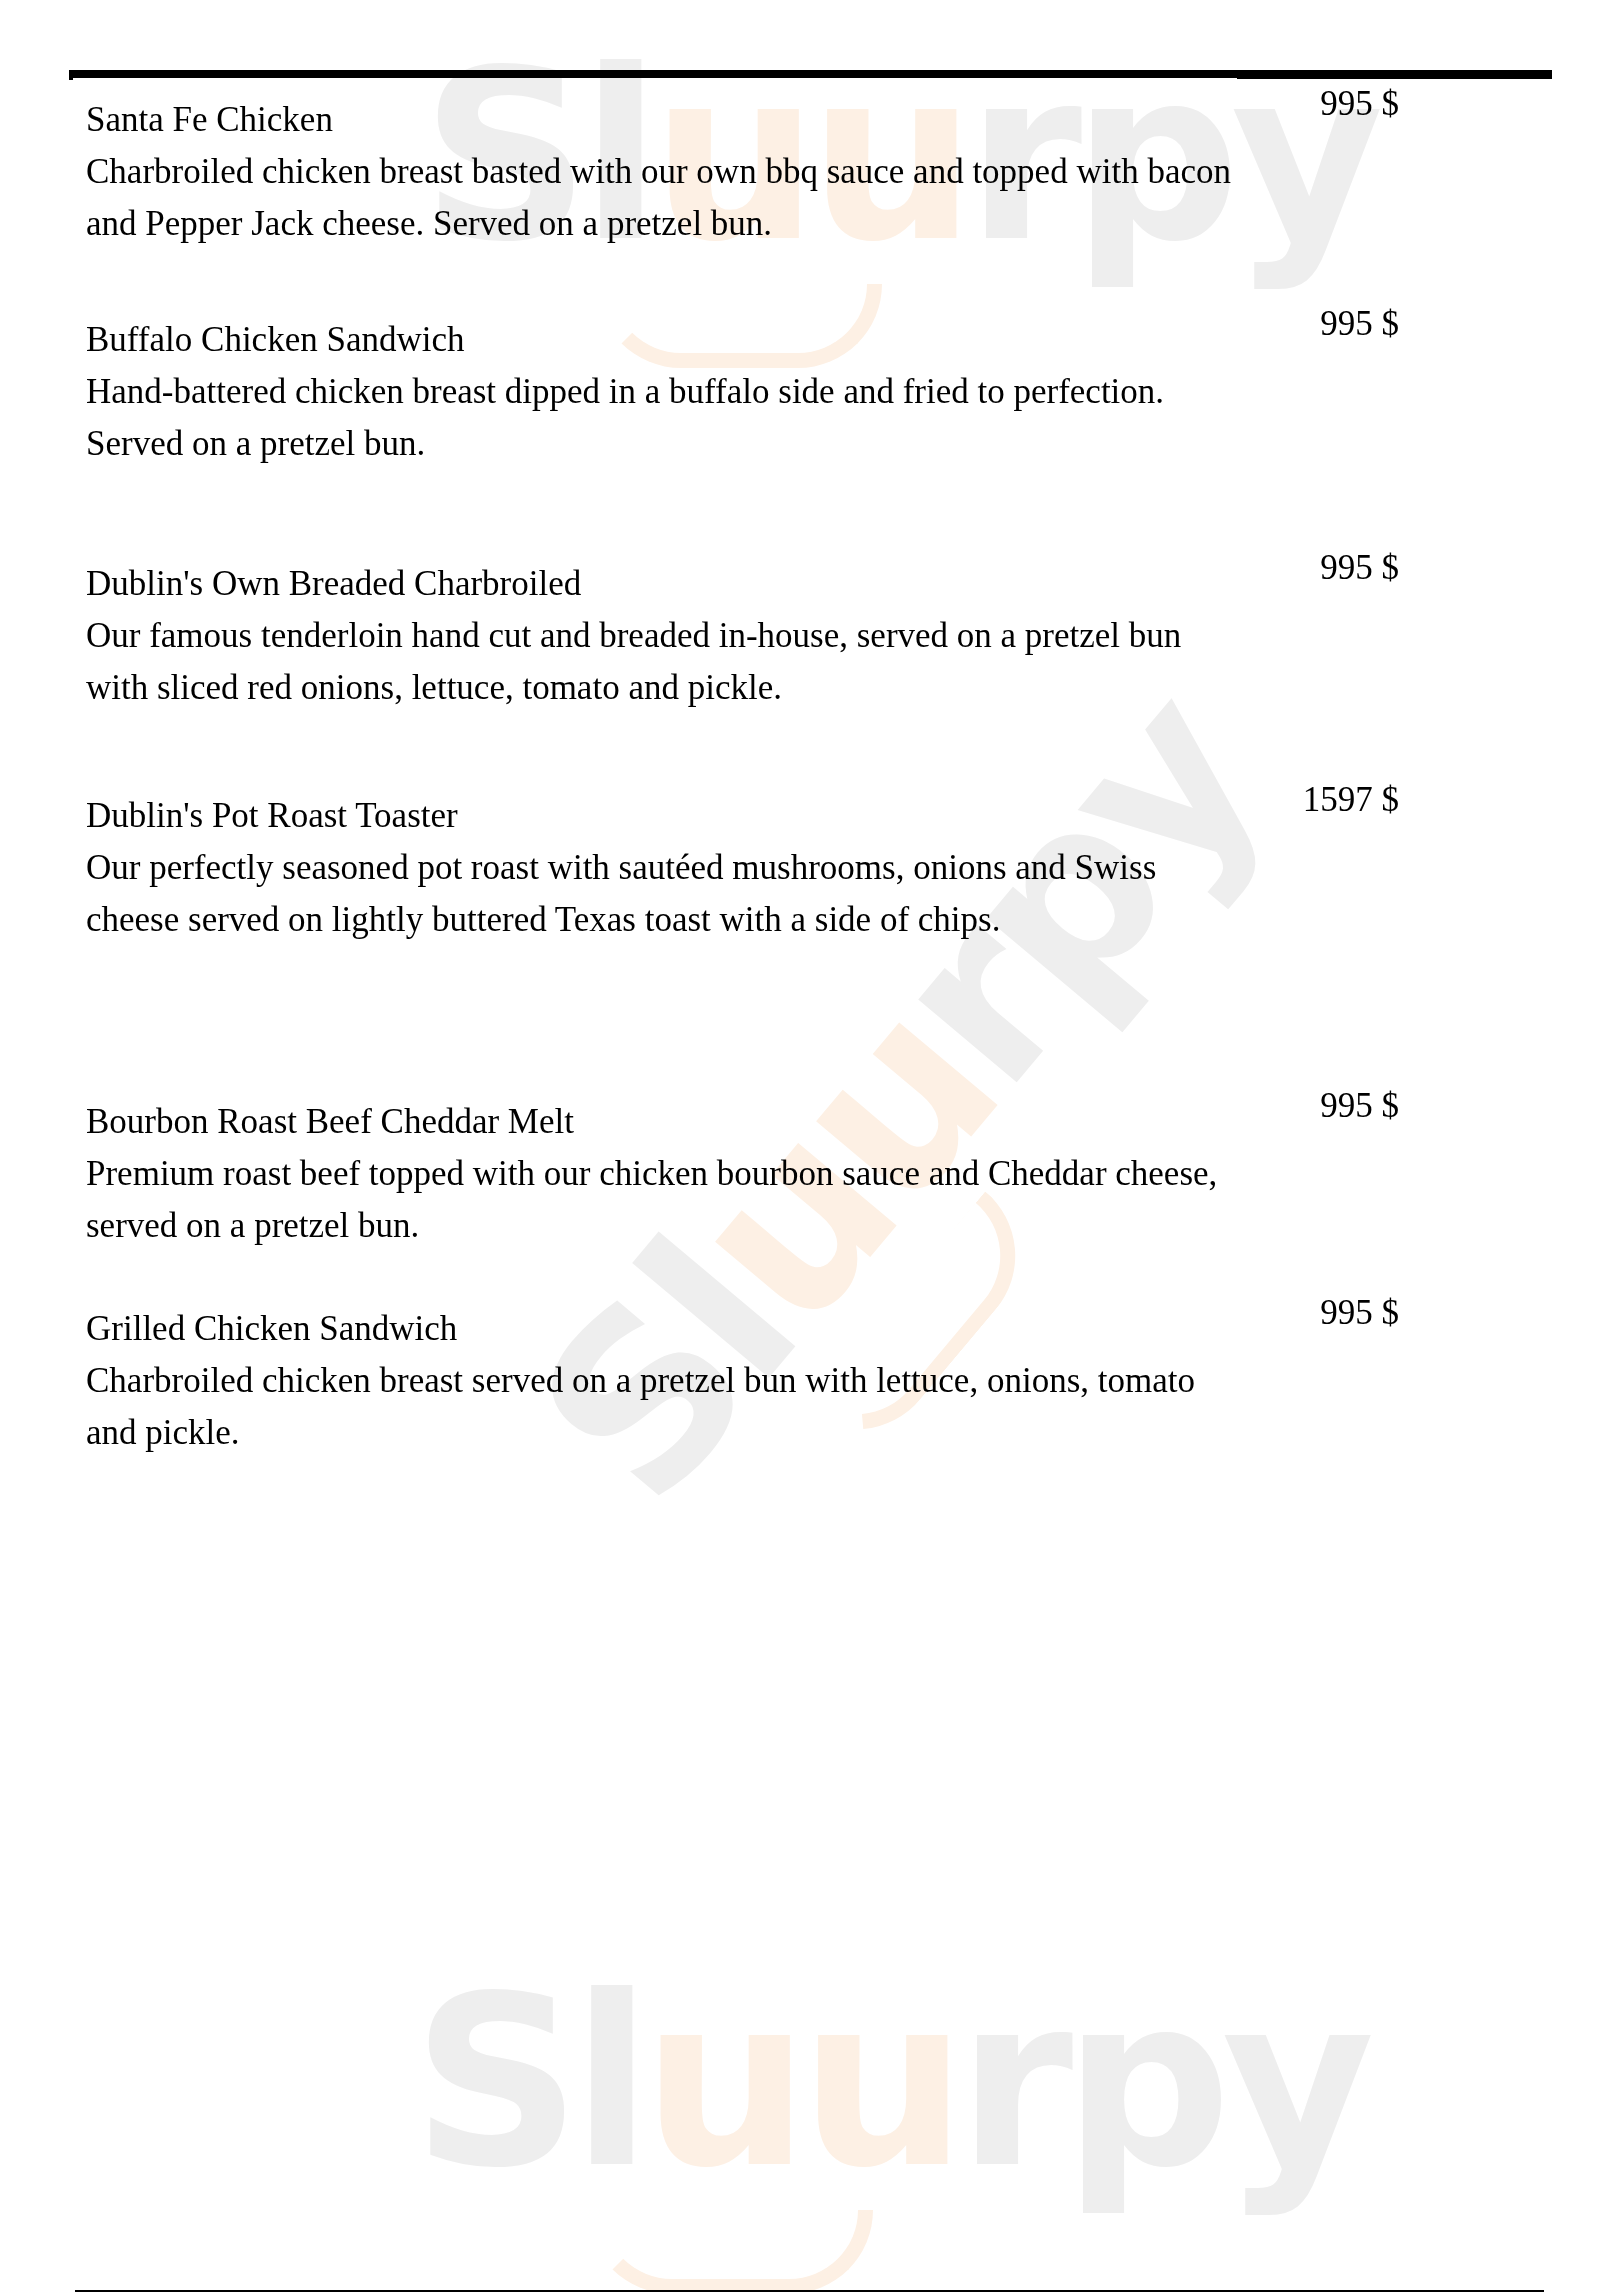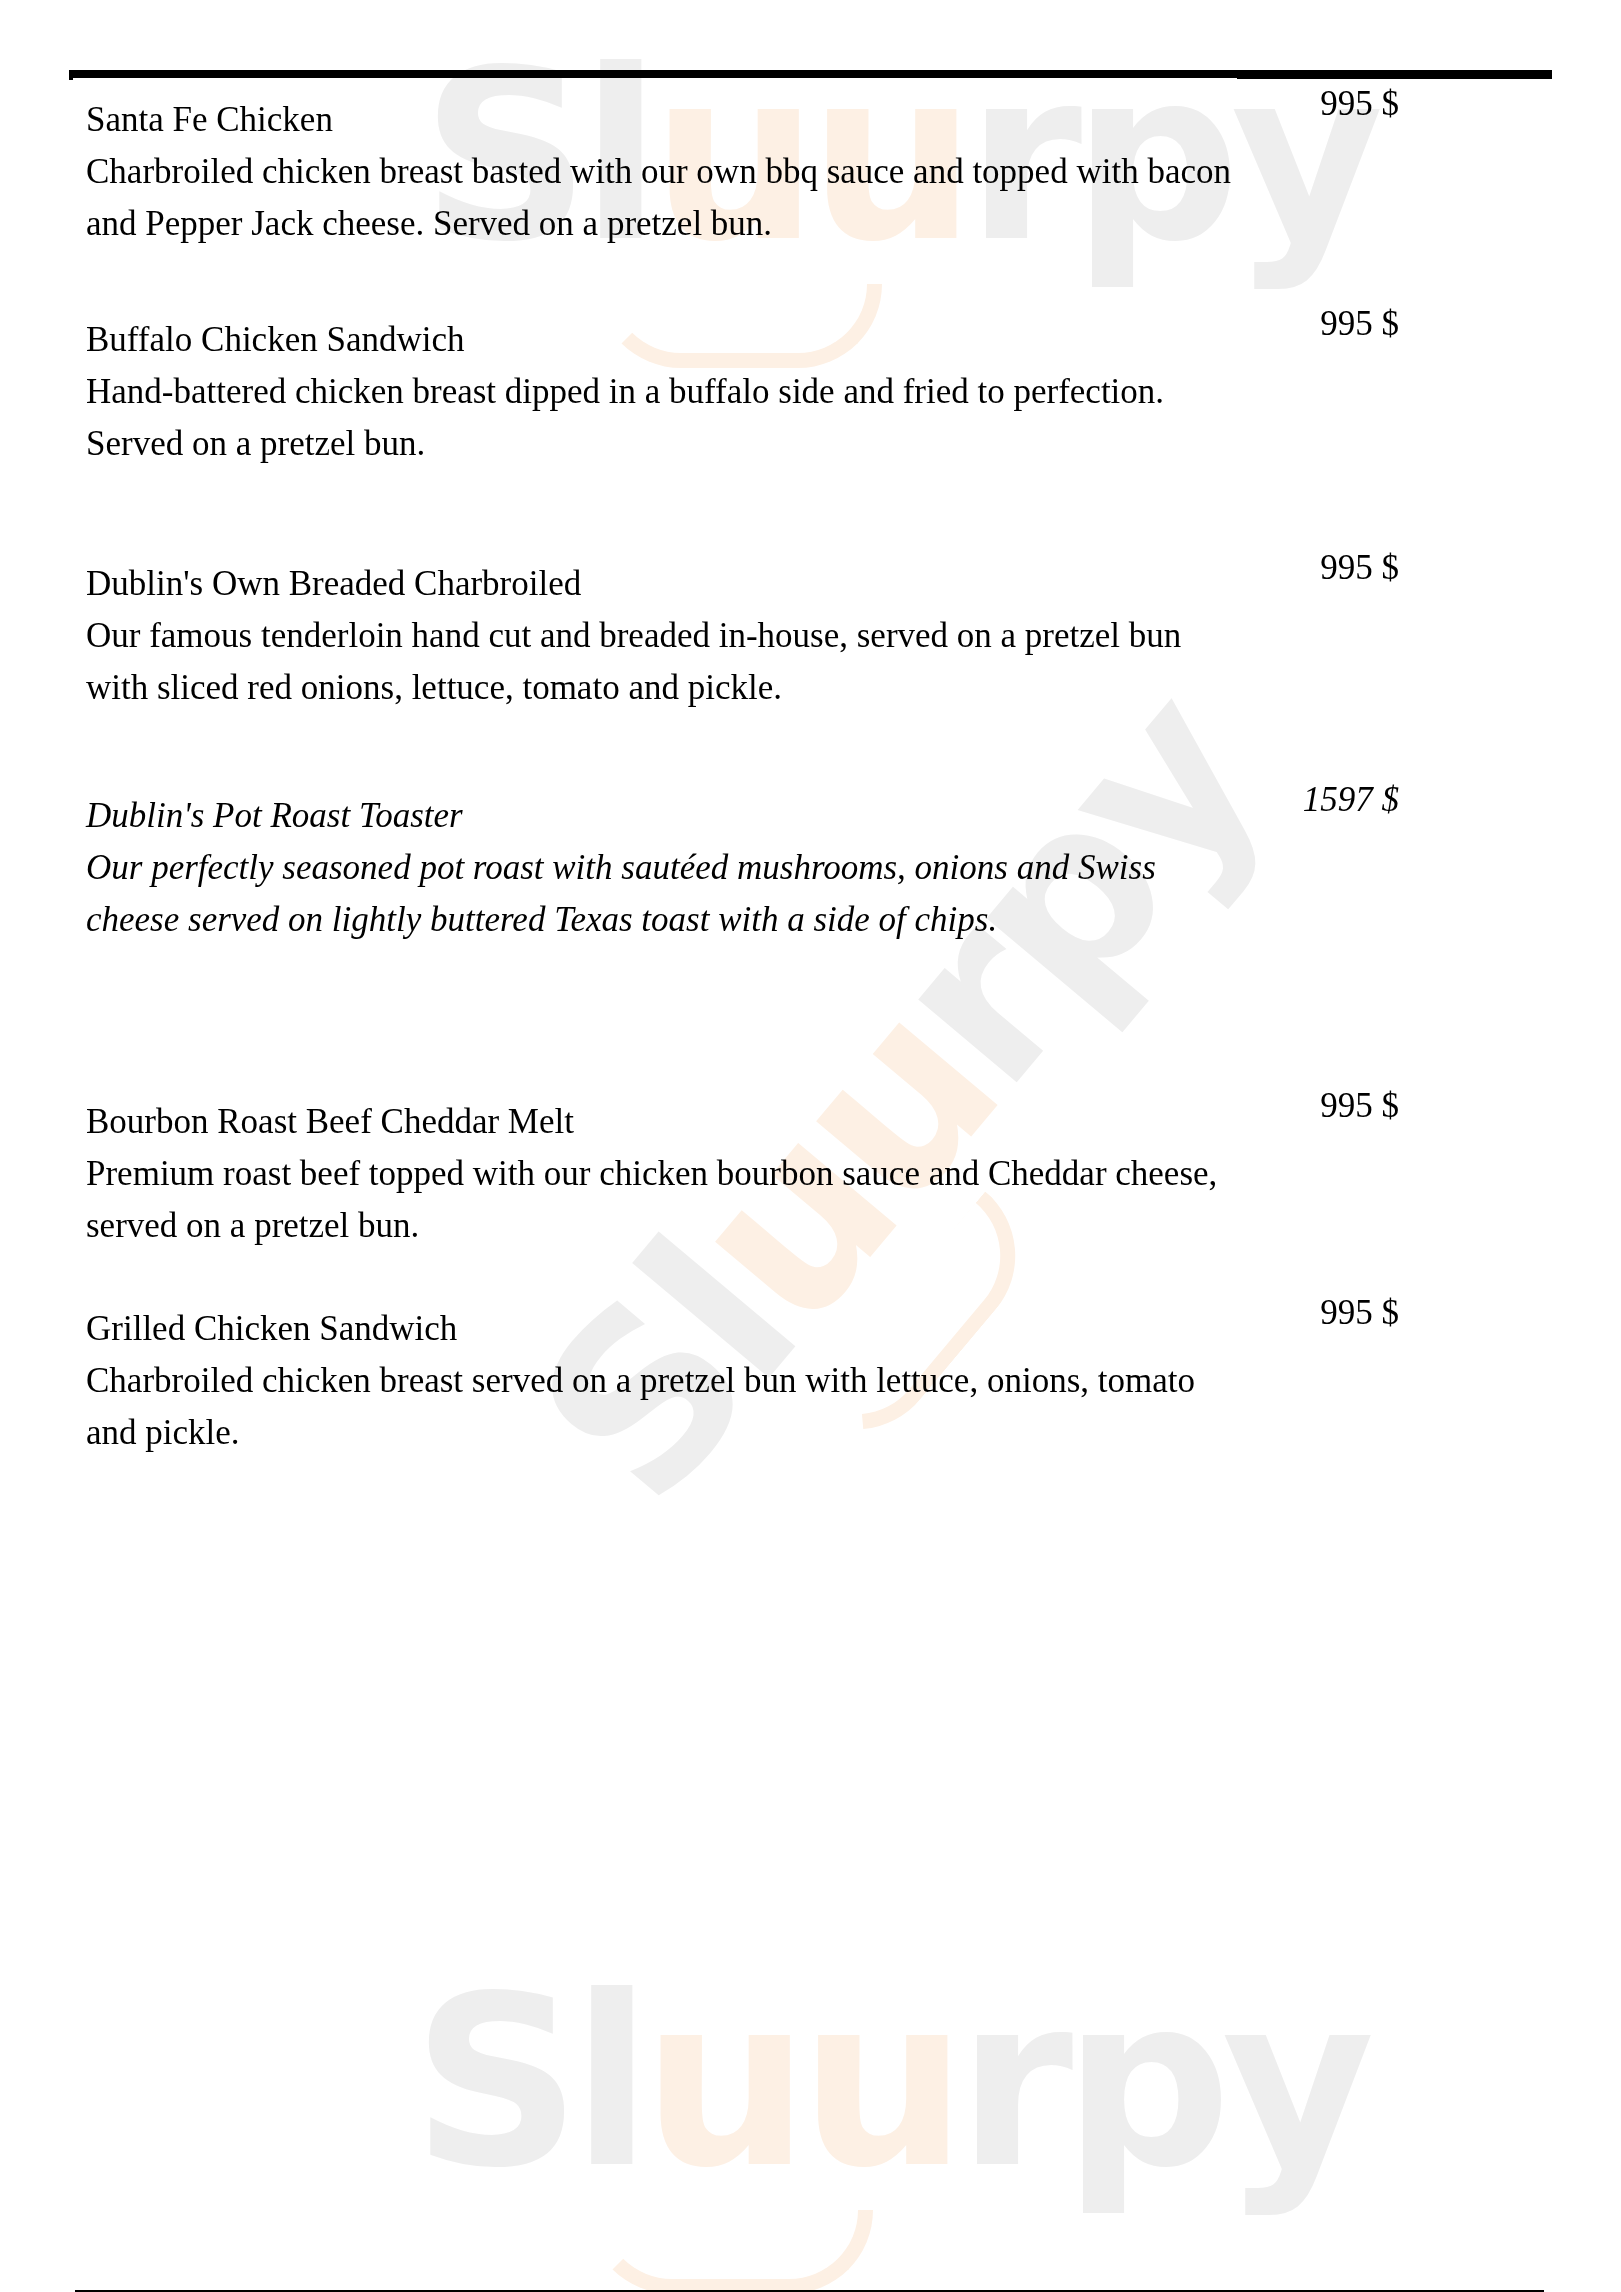--- a/index.html
+++ b/index.html
@@ -57,21 +57,21 @@
   <span class="item-desc">Hand-battered chicken breast dipped in a buffalo side and fried to perfection. Served on a pretzel bun.</span>
   <span class="item-price">995 $</span>
 </div>
 
 <div class="menu-item" style="top:542px;">
   <span class="item-name">Dublin's Own Breaded Charbroiled</span>
   <span class="item-desc">Our famous tenderloin hand cut and breaded in-house, served on a pretzel bun with sliced red onions, lettuce, tomato and pickle.</span>
   <span class="item-price">995 $</span>
 </div>
 
-<div class="menu-item" style="top:774px;font-style:italic;">
+<div class="menu-item" style="top:774px;">
   <span class="item-name">Dublin's Pot Roast Toaster</span>
   <span class="item-desc">Our perfectly seasoned pot roast with sautéed mushrooms, onions and Swiss cheese served on lightly buttered Texas toast with a side of chips.</span>
   <span class="item-price">1597 $</span>
 </div>
 
 <div class="menu-item" style="top:1080px;">
   <span class="item-name">Bourbon Roast Beef Cheddar Melt</span>
   <span class="item-desc">Premium roast beef topped with our chicken bourbon sauce and Cheddar cheese, served on a pretzel bun.</span>
   <span class="item-price">995 $</span>
 </div>

